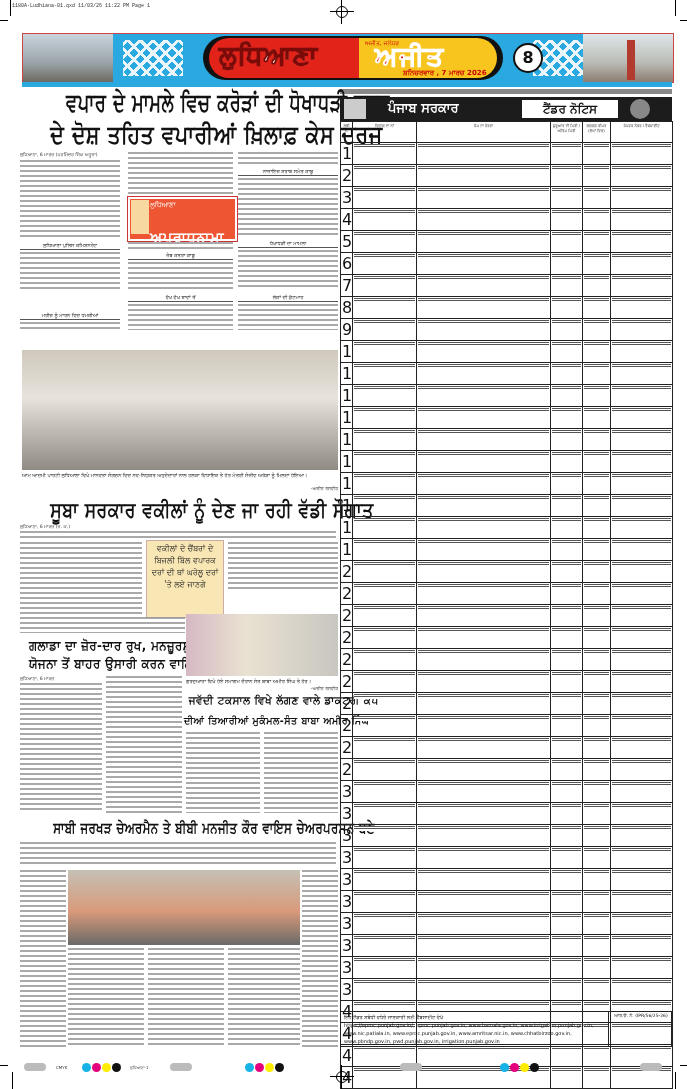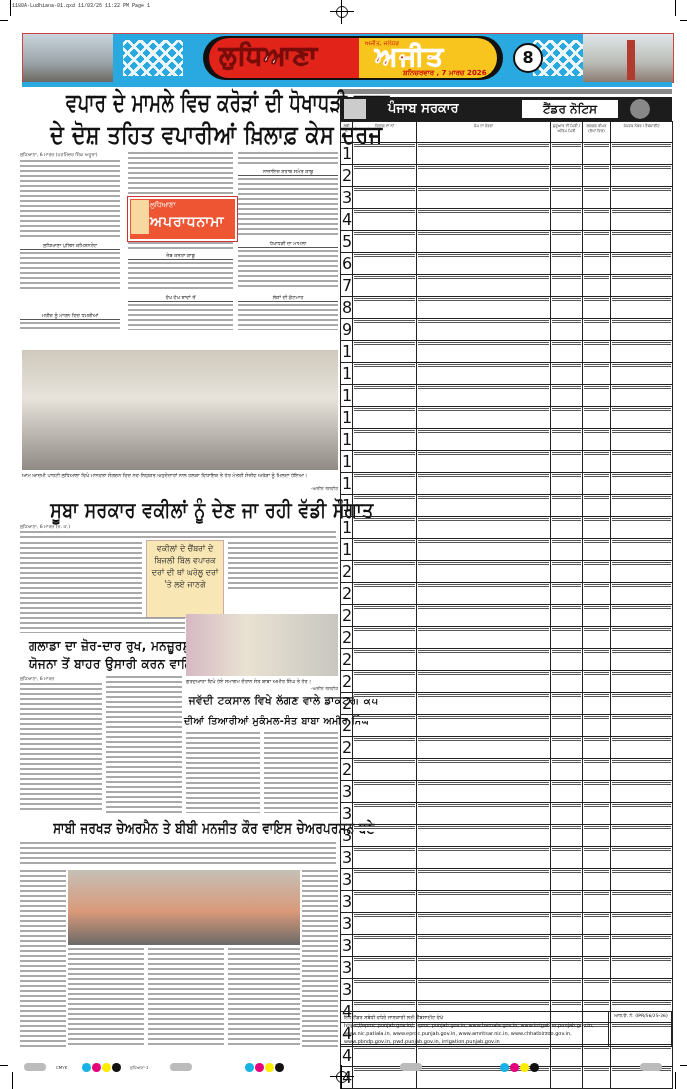--- a/index.html
+++ b/index.html
@@ -39,21 +39,21 @@
   .hl5{left:18px;top:818px;width:320px;font-size:15px;line-height:20px;transform:scaleX(.78);transform-origin:center top;}
   
   .text{background:repeating-linear-gradient(180deg,#9a9a9a 0 2px,#fff 2px 5px);opacity:.85;}
   .sub{font-size:5px;text-align:center;color:#222;border-bottom:1px solid #555;line-height:7px;}
   .para{font-size:4.6px;line-height:6.6px;color:#333;text-align:justify;overflow:hidden;}
   .photo{background:linear-gradient(180deg,#cfc9bd,#e7e3db 40%,#8f8a84);}
   .caption{font-size:5px;line-height:6.5px;color:#222;}
   .credit{font-size:4.5px;color:#333;text-align:right;}
   .ad-box{left:128px;top:197px;width:105px;height:40px;background:#e53;border:2px solid #fff;outline:1px solid #c33;}
   .ad-label{left:150px;top:201px;font-size:7px;color:#fff;}
-  .ad-title{left:150px;top:213px;font-size:14px;font-weight:bold;color:#fff;letter-spacing:1px;}
+  .ad-title{left:150px;top:229px;font-size:14px;font-weight:bold;color:#fff;letter-spacing:1px;}
   .ad-icon{left:131px;top:200px;width:18px;height:34px;background:#f6d8a0;}
   .quote-box{left:146px;top:540px;width:76px;height:74px;background:#f8e7b4;border:1px solid #caa;font-size:8px;line-height:12px;text-align:center;color:#222;padding-top:2px;}
   
   .tn-head{left:340px;top:97px;width:332px;height:24px;background:#1c1c1c;}
   .tn-logo-l{left:344px;top:99px;width:22px;height:20px;background:#ccc;}
   .tn-title-pb{left:388px;top:100px;font-size:13px;color:#fff;font-weight:bold;}
   .tn-title-box{left:522px;top:100px;width:96px;height:18px;background:#fff;font-size:12px;line-height:18px;text-align:center;font-weight:bold;}
   .tn-logo-r{left:630px;top:99px;width:20px;height:20px;border-radius:50%;background:#888;}
   table.tt{border-collapse:collapse;width:332px;table-layout:fixed;}
   table.tt td,table.tt th{border:1px solid #222;padding:1px 1px;vertical-align:top;font-weight:normal;overflow:hidden;}

